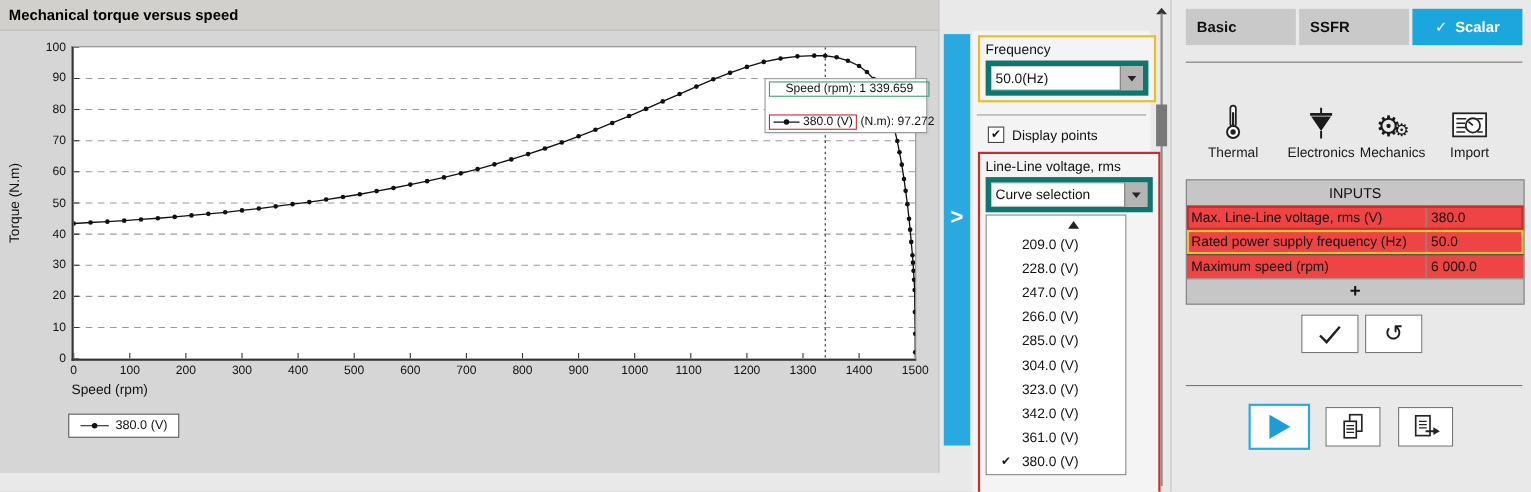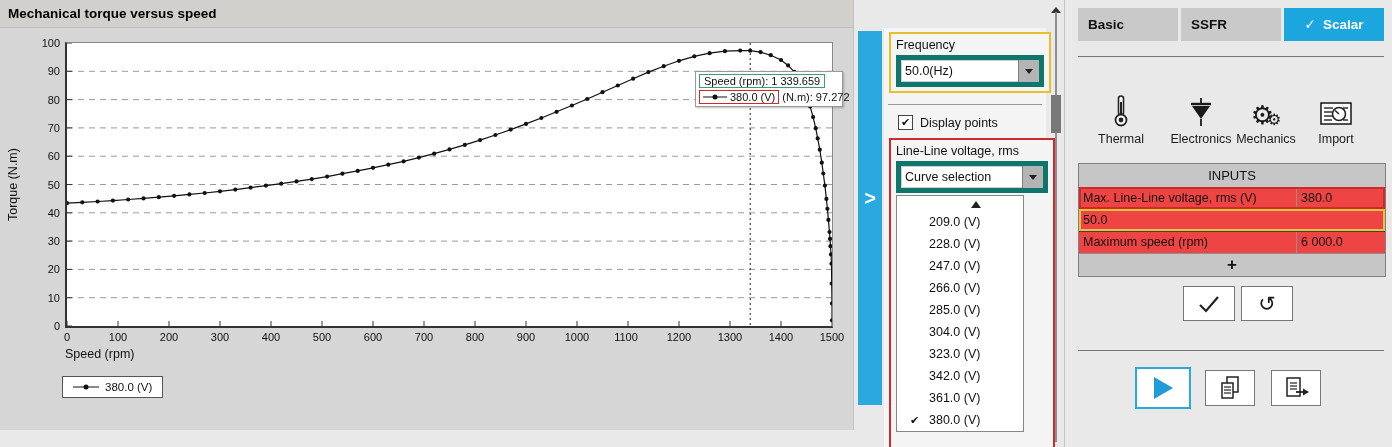--- a/index.html
+++ b/index.html
@@ -15,21 +15,21 @@
   .plot svg{display:block;}
   .ylabel{position:absolute;left:6px;top:42px;height:286px;width:20px;writing-mode:vertical-rl;transform:rotate(180deg);
     text-align:center;font-size:12.5px;color:#111;}
   .xlabel{position:absolute;left:65px;top:347px;width:768px;text-align:left;font-size:12.5px;color:#111;}
   .ytick{position:absolute;left:28px;width:32px;text-align:right;font-size:11px;color:#111;}
   .xtick{position:absolute;top:331px;width:50px;text-align:center;font-size:11px;color:#111;}
   .legend{position:absolute;left:62px;top:376px;background:#fff;border:1px solid #555;padding:4px 10px;
     display:flex;align-items:center;gap:6px;font-size:11.5px;color:#111;}
   .tooltip{position:absolute;left:628px;top:28px;width:140px;background:#fff;border:1px solid #999;
     box-shadow:1px 1px 2px rgba(0,0,0,.25);padding:2px 3px;font-size:11px;color:#111;z-index:5;}
-  .tt-line1{display:inline-block;border:1px solid #3d9e71;padding:0 4px;margin-bottom:2px;white-space:nowrap;}
+  .tt-line1{display:inline-block;border:1px solid #3d9e71;padding:0 14px;margin-bottom:16px;white-space:nowrap;}
   .tt-line2{display:flex;align-items:center;gap:3px;white-space:nowrap;}
   .tt-series-box{display:inline-flex;align-items:center;gap:3px;border:1px solid #cc2b2b;padding:0 3px;}
 
   
   .expander{position:absolute;left:858px;top:31px;width:24px;height:374px;background:#2aa9e0;cursor:pointer;}
   .expander span{position:absolute;left:0;width:100%;top:42%;text-align:center;color:#fff;font-size:20px;font-weight:bold;line-height:20px;}
 
   
   .options-panel{position:absolute;left:884px;top:28px;width:162px;height:419px;background:#f4f4f4;}
   .group-label{font-size:12.5px;color:#111;margin-bottom:3px;}
@@ -369,20 +369,21 @@
       <span>Import</span>
     </div>
 
     <div class="inputs-table">
       <div class="tbl-header">INPUTS</div>
       <div class="trow hl-red">
         <div class="tcell-label">Max. Line-Line voltage, rms (V)</div>
         <div class="tcell-value">380.0</div>
       </div>
       <div class="trow hl-yellow">
+        <div class="tcell-label">Rated power supply frequency (Hz)</div>
         <div class="tcell-value">50.0</div>
       </div>
       <div class="trow">
         <div class="tcell-label">Maximum speed (rpm)</div>
         <div class="tcell-value">6 000.0</div>
       </div>
       <div class="tbl-footer">+</div>
     </div>
 
     <div class="btn btn-apply">

